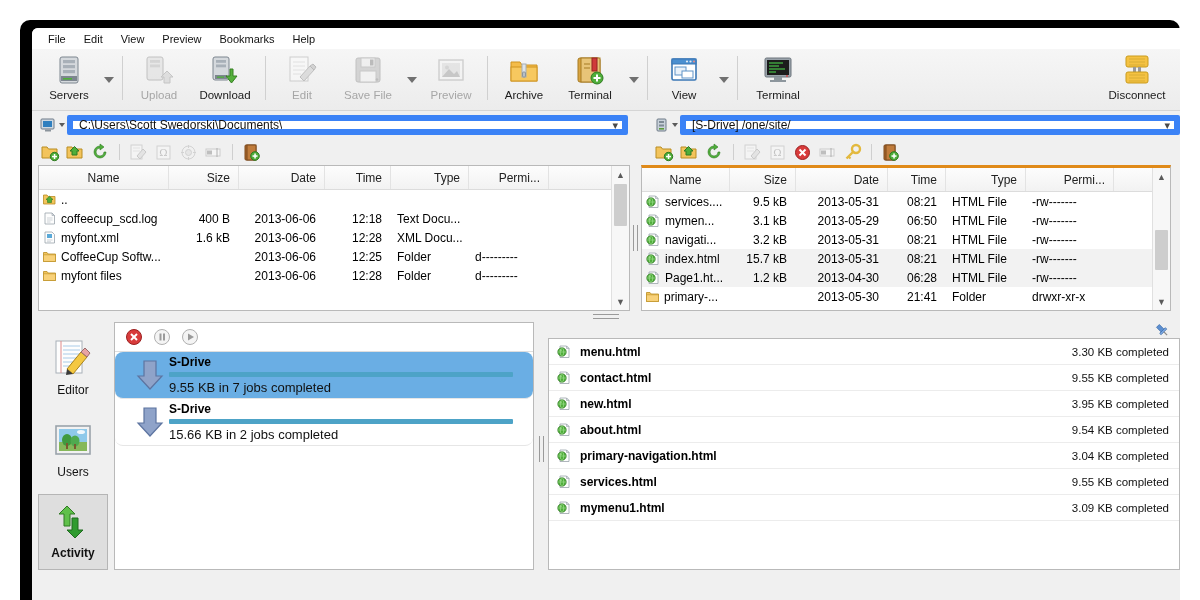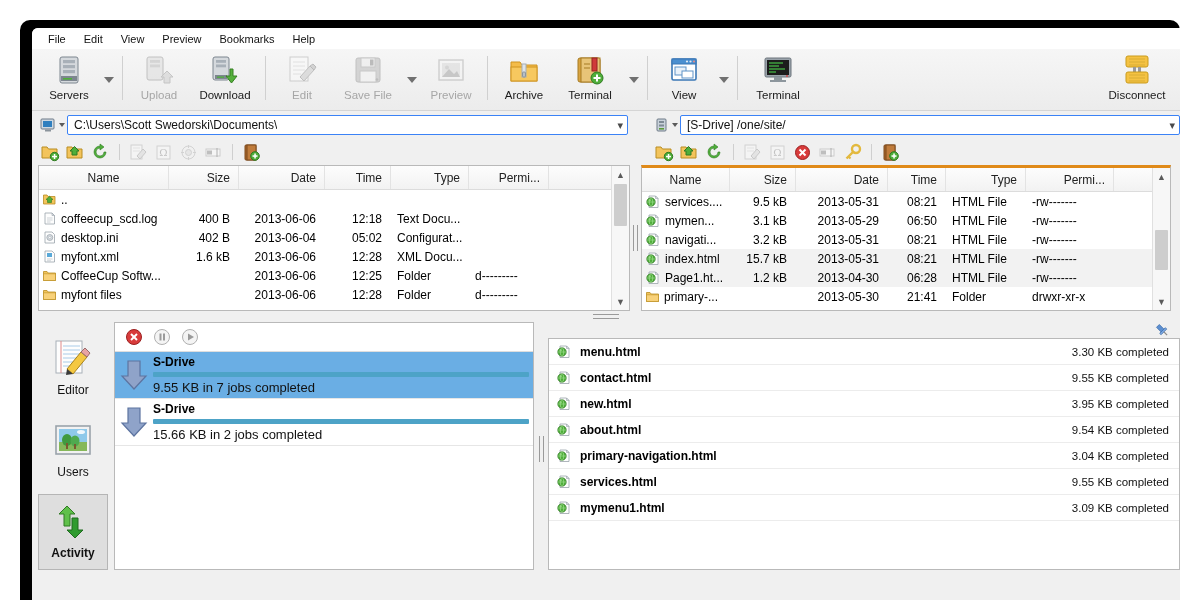--- a/index.html
+++ b/index.html
@@ -45,21 +45,21 @@
   }
   .caret{width:0;height:0;border-left:5px solid transparent;border-right:5px solid transparent;border-top:6px solid #707070;}
   .tb-sep{width:1px;height:44px;background:#d0d0d0;margin:7px 5px 0 5px;}
   #disconnect-btn{position:absolute;right:12px;top:0;}
   
   #addr-row{display:flex;height:28px;align-items:center;background:#f0f0f0;}
   .addr-pane{display:flex;align-items:center;height:28px;}
   .pane-icon-btn{display:flex;align-items:center;padding:0 2px 0 8px;cursor:default;}
   .mini-caret{width:0;height:0;border-left:3.5px solid transparent;border-right:3.5px solid transparent;border-top:4.5px solid #5b5b5b;margin-left:3px;}
   .addr-box{
-    height:20px;background:#fff;border:1px solid #3b82f6;border-radius:2px;
+    height:20px;background:#fff;border:6px solid #3b82f6;border-radius:2px;
     display:flex;align-items:center;padding:0 4px 0 6px;box-sizing:border-box;
     font-size:12px;color:#111;justify-content:space-between;
   }
   .addr-box .txt{overflow:hidden;white-space:nowrap;}
   .dd-chev{color:#4a4a4a;font-size:11px;line-height:1;}
   
   #icons-row{display:flex;height:26px;align-items:center;background:#f0f0f0;}
   .icon-bar{display:flex;align-items:center;height:26px;padding-left:9px;gap:6px;}
   .ibtn{width:19px;height:19px;display:flex;align-items:center;justify-content:center;cursor:default;}
   .ibtn.dis{opacity:.38;filter:grayscale(1);}
@@ -91,21 +91,21 @@
     width:70px;height:76px;margin:0 auto 6px auto;display:flex;flex-direction:column;
     align-items:center;justify-content:center;box-sizing:border-box;cursor:default;border:1px solid transparent;
   }
   .side-btn.active{background:#dedede;border:1px solid #b5b5b5;}
   .side-lbl{font-size:12px;margin-top:4px;color:#111;}
   .side-btn.active .side-lbl{font-weight:bold;}
   #queue-wrap{flex:1;display:flex;}
   .qpanel{background:#fff;border:1px solid #b9b9b9;box-sizing:border-box;position:relative;}
   #qtoolbar{height:28px;display:flex;align-items:center;padding-left:10px;gap:10px;border-bottom:1px solid #dedede;background:#fff;}
   .qbtn{width:18px;height:18px;display:flex;align-items:center;justify-content:center;cursor:default;}
-  .job{height:47px;box-sizing:border-box;display:flex;align-items:center;padding:0 0;border-bottom:1px solid #e6e6e6;}
+  .job{height:47px;box-sizing:border-box;display:flex;align-items:center;padding:0 16px;border-bottom:1px solid #e6e6e6;border-radius:8px;}
   .job.sel{background:#6aaee4;}
   .job-ico{width:38px;display:flex;align-items:center;justify-content:center;}
   .job-body{flex:1;display:flex;flex-direction:column;justify-content:center;gap:3px;padding-right:4px;}
   .job-title{font-weight:bold;font-size:12px;color:#000;}
   .job-bar{height:5px;background:#4da3c7;border-radius:1px;}
   .job-sub{font-size:13px;color:#111;}
   #qsplit{width:14px;display:flex;align-items:center;justify-content:center;background:#f0f0f0;}
   #donepanel{flex:1;}
   #done-top{height:16px;display:flex;justify-content:flex-end;align-items:center;padding-right:10px;background:#f0f0f0;}
   .done-row{height:26px;display:flex;align-items:center;border-bottom:1px solid #ececec;padding:0 10px 0 8px;box-sizing:border-box;}
@@ -502,37 +502,20 @@
                     <line x1="4" y1="8" x2="9.5" y2="8" stroke="#b9c0c6" stroke-width=".7"></line>
                     <line x1="4" y1="10" x2="7.5" y2="10" stroke="#b9c0c6" stroke-width=".7"></line>
                   </svg>
                 </span>
                 <span>coffeecup_scd.log</span>
               </div>
               <div class="cell r" style="width:70px">400 B</div>
               <div class="cell r" style="width:86px">2013-06-06</div>
               <div class="cell r" style="width:66px">12:18</div>
               <div class="cell" style="width:78px;padding-left:6px">Text Docu...</div>
-              <div class="cell" style="width:80px;padding-left:6px"></div>
-            </div>
-            <div class="row">
-              <div class="cell name" style="width:130px">
-                <span class="">
-                  <svg width="13" height="13" viewBox="0 0 13 13">
-                    <path d="M2 1 L9 1 L11.5 3.5 L11.5 12 L2 12 Z" fill="#fdfdfd" stroke="#9aa3ab" stroke-width=".8"></path>
-                    <circle cx="6.8" cy="6.5" r="3" fill="#d7dbe0" stroke="#96a0a8" stroke-width=".7"></circle>
-                    <circle cx="6.8" cy="6.5" r="1.2" fill="#fff" stroke="#96a0a8" stroke-width=".5"></circle>
-                  </svg>
-                </span>
-                <span>desktop.ini</span>
-              </div>
-              <div class="cell r" style="width:70px">402 B</div>
-              <div class="cell r" style="width:86px">2013-06-04</div>
-              <div class="cell r" style="width:66px">05:02</div>
-              <div class="cell" style="width:78px;padding-left:6px">Configurat...</div>
               <div class="cell" style="width:80px;padding-left:6px"></div>
             </div>
             <div class="row">
               <div class="cell name" style="width:130px">
                 <span class="">
                   <svg width="13" height="13" viewBox="0 0 13 13">
                     <path d="M2 1 L9 1 L11.5 3.5 L11.5 12 L2 12 Z" fill="#fdfdfd" stroke="#9aa3ab" stroke-width=".8"></path>
                     <rect x="4" y="3" width="5" height="4" fill="#5aa9d8"></rect>
                     <line x1="4" y1="9" x2="9.5" y2="9" stroke="#b9c0c6" stroke-width=".7"></line>
                     <line x1="4" y1="10.8" x2="8" y2="10.8" stroke="#b9c0c6" stroke-width=".7"></line>

